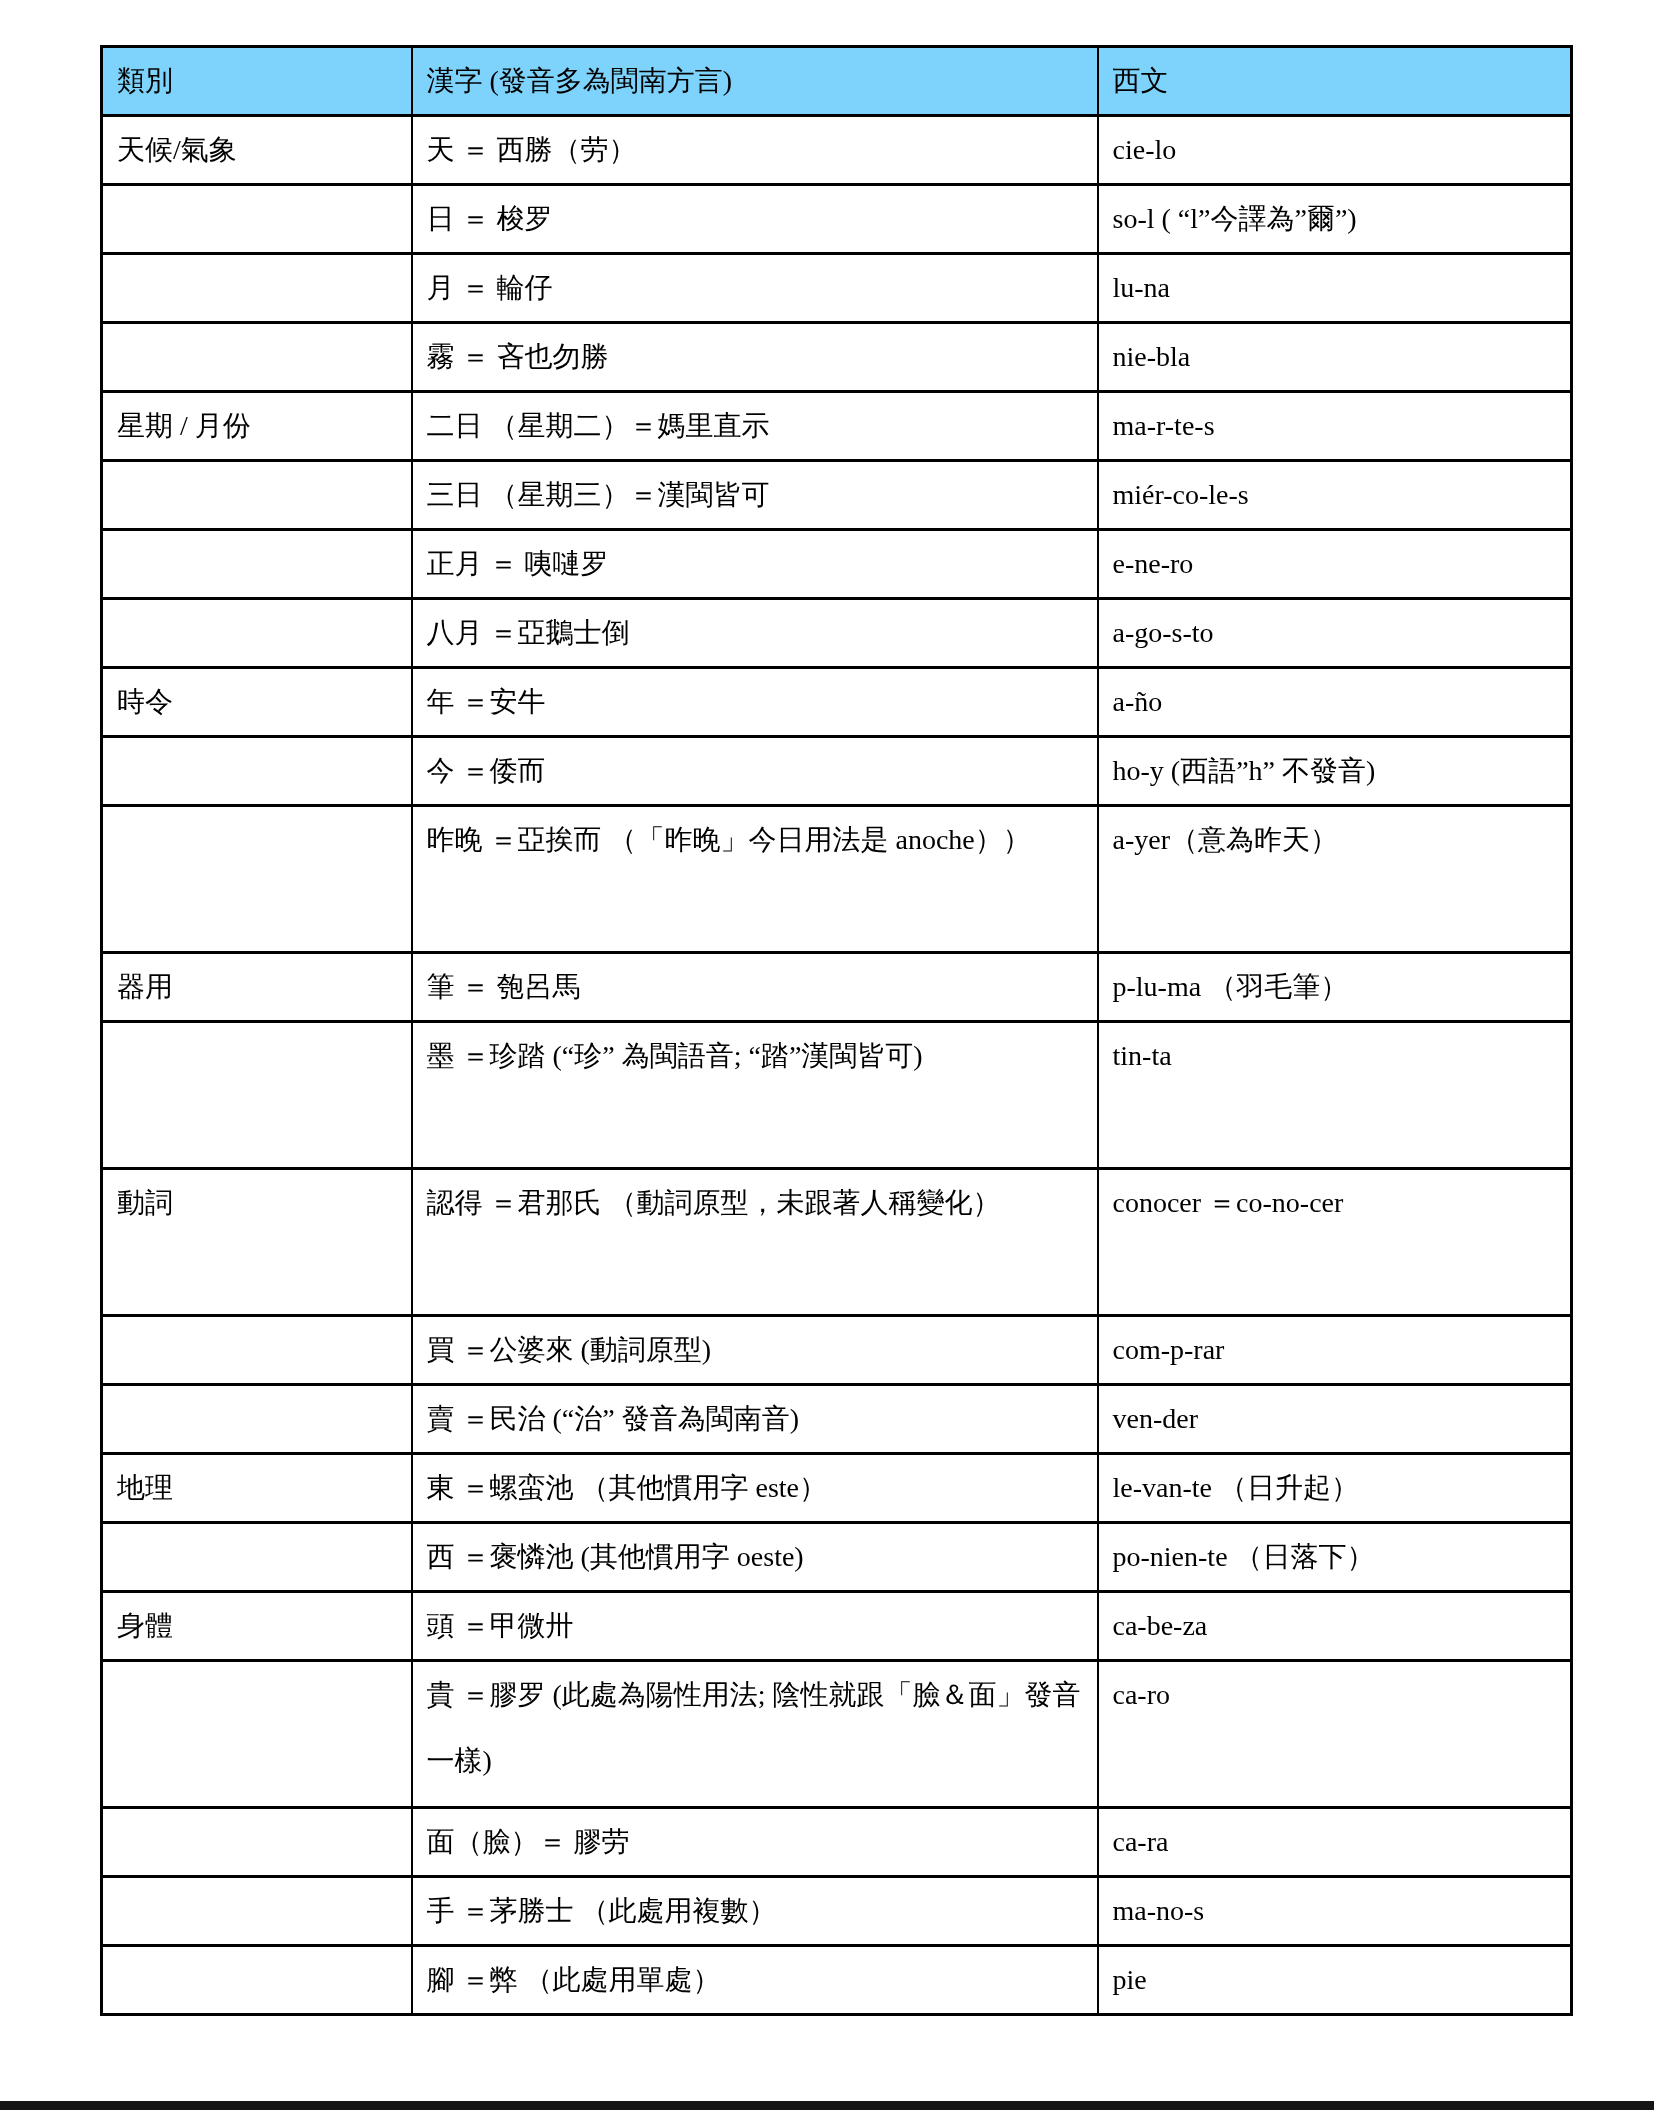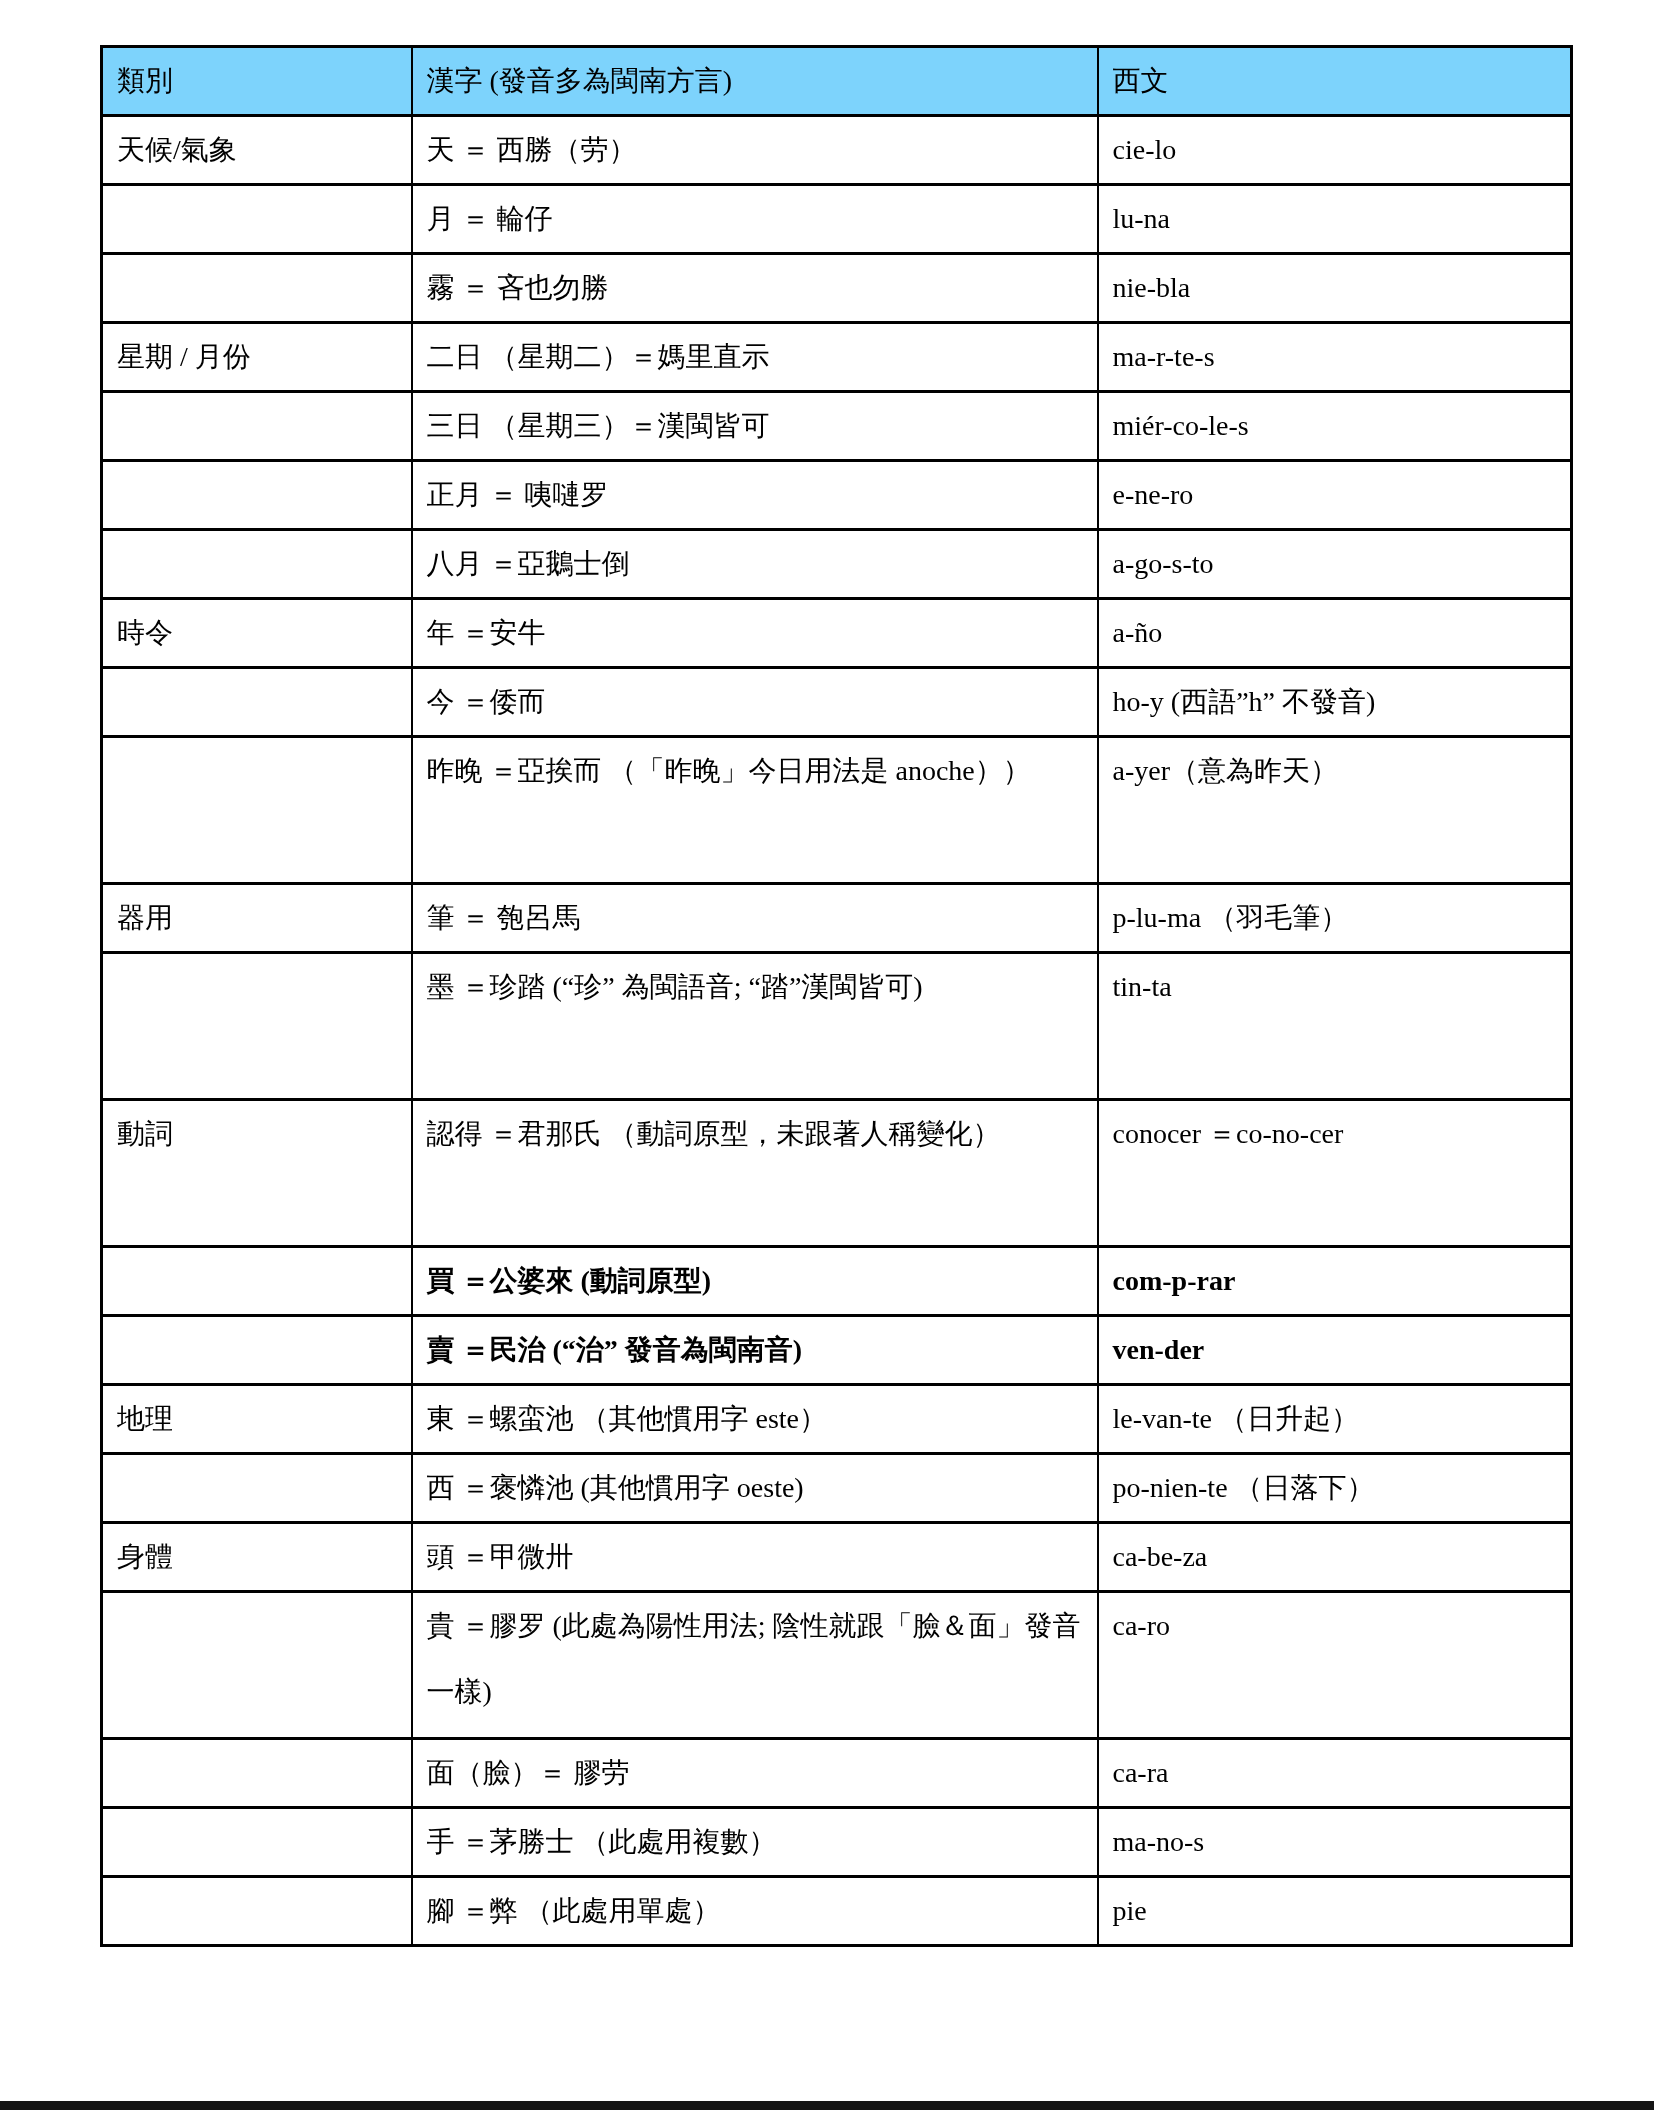--- a/index.html
+++ b/index.html
@@ -35,21 +35,21 @@
     line-height: 66px;
     overflow: hidden;
     word-break: break-word;
   }
   table.doc-table thead th {
     background: #7dd3fc;
     height: 66px;
   }
   tr.row-single td { height: 66px; }
   tr.row-tall td { height: 144px; margin-left: 16px; }
-  tr.row-bold td { font-weight: bold; }
+  tr.row-bold td { font-weight: normal; }
   col.c1 { width: 310px; }
   col.c2 { width: 686px; }
   col.c3 { width: 474px; }
   .bottom-bar {
     position: absolute;
     left: 0;
     top: 2101px;
     width: 1654px;
     height: 9px;
     background: #151515;
@@ -69,20 +69,25 @@
       <th>類別</th>
       <th>漢字 (發音多為閩南方言)</th>
       <th>西文</th>
     </tr>
   </thead>
   <tbody>
       <tr class="row-single">
         <td>天候/氣象</td>
         <td>天 ＝ 西勝（劳）</td>
         <td>cie-lo</td>
+      </tr>
+      <tr class="row-single">
+        <td></td>
+        <td>日 ＝ 梭罗</td>
+        <td>so-l ( “l”今譯為”爾”)</td>
       </tr>
       <tr class="row-single">
         <td></td>
         <td>月 ＝ 輪仔</td>
         <td>lu-na</td>
       </tr>
       <tr class="row-single">
         <td></td>
         <td>霧 ＝ 吝也勿勝</td>
         <td>nie-bla</td>

